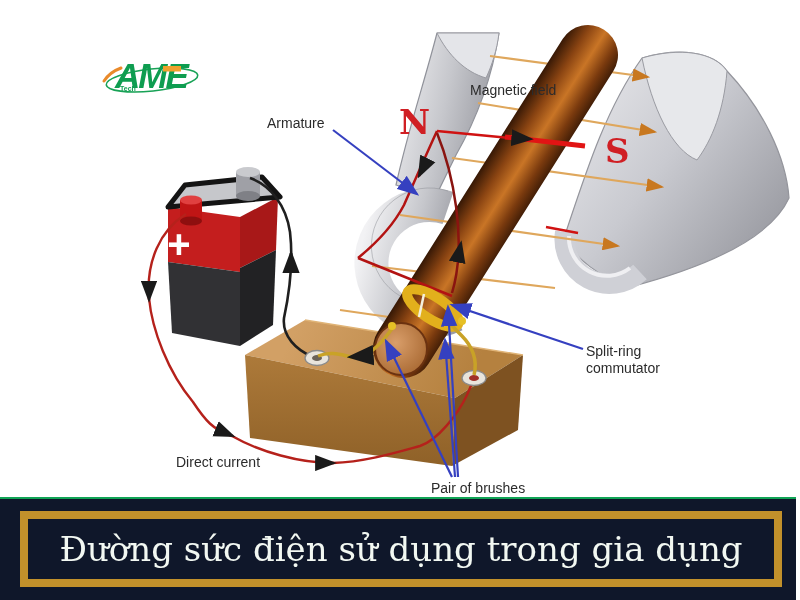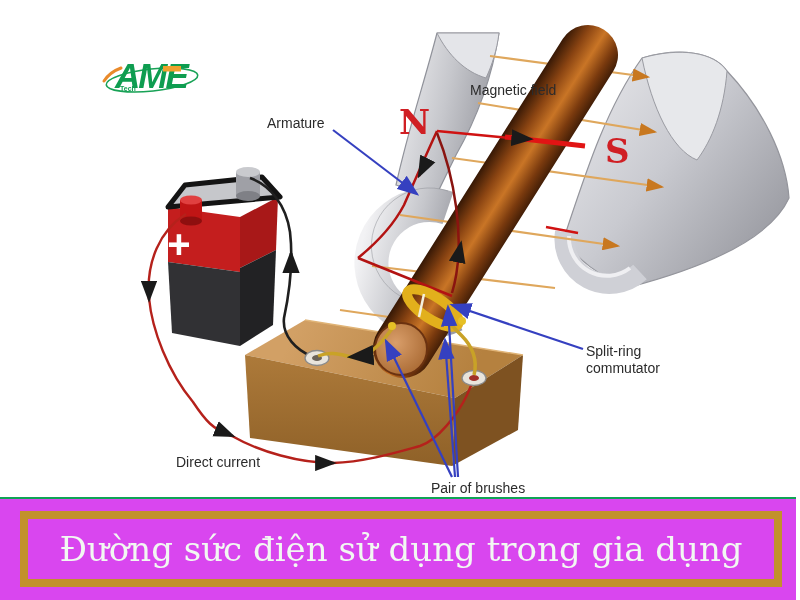--- a/index.html
+++ b/index.html
@@ -5,21 +5,21 @@
   html,body{margin:0;padding:0;background:#e9e9e9;}
   .page{position:relative;width:800px;height:600px;background:#ffffff;overflow:hidden;
         font-family:"Liberation Sans", sans-serif;}
   svg{position:absolute;top:0;left:0;}
   svg text{font-family:"Liberation Sans", sans-serif;}
   .lbl{fill:#2b2b2b;font-size:14px;}
   .pole{fill:#d01f24;font-size:34px;font-weight:bold;font-family:"DejaVu Serif", serif;}
   .logo-brand{fill:#0e9d50;font-size:35px;font-weight:bold;font-style:italic;letter-spacing:-2px;}
   .logo-sub{fill:#0e9d50;font-size:7px;font-weight:bold;}
   .plus{fill:#ffffff;font-size:40px;font-weight:bold;}
-  .banner{position:absolute;left:0;top:497px;width:796px;height:103px;background:#d946ef;
+  .banner{position:absolute;left:0;top:497px;width:796px;height:103px;background:#0f172a;
           border-top:2px solid #10a355;box-sizing:border-box;}
   .banner-box{position:absolute;left:20px;top:12px;width:762px;height:76px;
               border:8px solid #c2912b;box-sizing:border-box;
               display:flex;align-items:center;justify-content:center;}
   .banner-title{color:#f2f8f2;font-family:"DejaVu Serif", serif;font-size:34px;white-space:nowrap;}
 </style>
 </head>
 <body>
 
 <div class="page">

